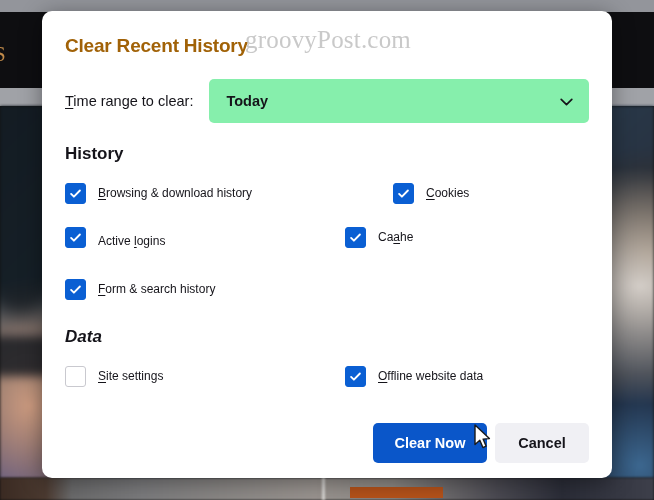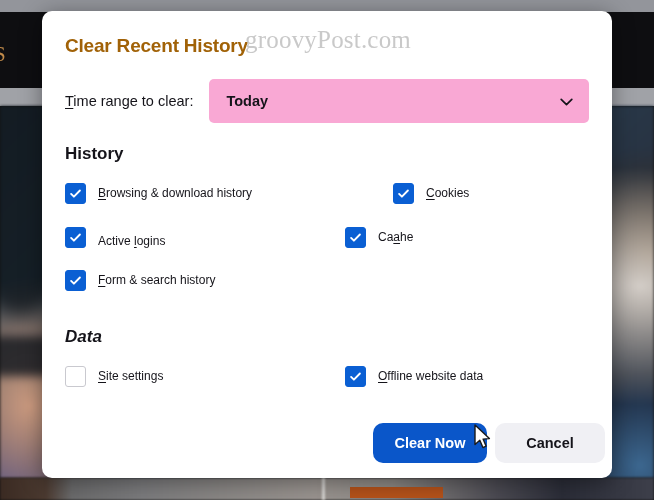--- a/index.html
+++ b/index.html
@@ -166,21 +166,21 @@
     color: #15141a;
     white-space: nowrap;
     margin-right: 16px;
   }
 
   .ak { text-decoration: underline; text-underline-offset: 2px; }
 
   .dropdown {
     flex: 1;
     height: 44px;
-    background: #f9a8d4;
+    background: #86efac;
     border: none;
     border-radius: 5px;
     display: flex;
     align-items: center;
     justify-content: space-between;
     padding: 0 14px 0 17px;
     cursor: pointer;
   }
 
   .dropdown-value {
@@ -208,21 +208,21 @@
   .cb-row {
     position: absolute;
     display: flex;
     align-items: center;
     cursor: pointer;
     height: 22px;
   }
   
   .cb-h-l1 { left: 23px;  top: 171px; }
   .cb-h-l2 { left: 23px;  top: 215px; align-items: flex-end; }
-  .cb-h-l3 { left: 23px;  top: 258px; }
+  .cb-h-l3 { left: 23px;  top: 267px; }
   .cb-h-r1 { left: 303px; top: 171px; padding-left: 48px; }
   .cb-h-r2 { left: 303px; top: 215px; }
   
   .cb-d-l1 { left: 23px;  top: 354px; }
   .cb-d-r1 { left: 303px; top: 354px; }
 
   .cbox {
     width: 21px; height: 21px;
     border-radius: 3px;
     flex: 0 0 21px;
@@ -246,40 +246,40 @@
     font-size: 12px;
     color: #15141a;
     white-space: nowrap;
   }
 
   
   .btn {
     position: absolute;
     height: 40px;
     border: none;
-    border-radius: 10px;
+    border-radius: 5px;
     font-family: "Liberation Sans", sans-serif;
     font-size: 14.5px;
     font-weight: bold;
     cursor: pointer;
     display: flex;
     align-items: center;
     justify-content: center;
   }
   .btn-primary {
     left: 331px;
     top: 412px;
     width: 114px;
     background: #0a56c9;
     color: #ffffff;
   }
   .btn-secondary {
     left: 453px;
     top: 412px;
-    width: 110px;
+    width: 94px;
     background: #f0f0f4;
     color: #15141a;
   }
 
   
   #cursor {
     position: absolute;
     left: 473px;
     top: 424px;
     width: 20px;

